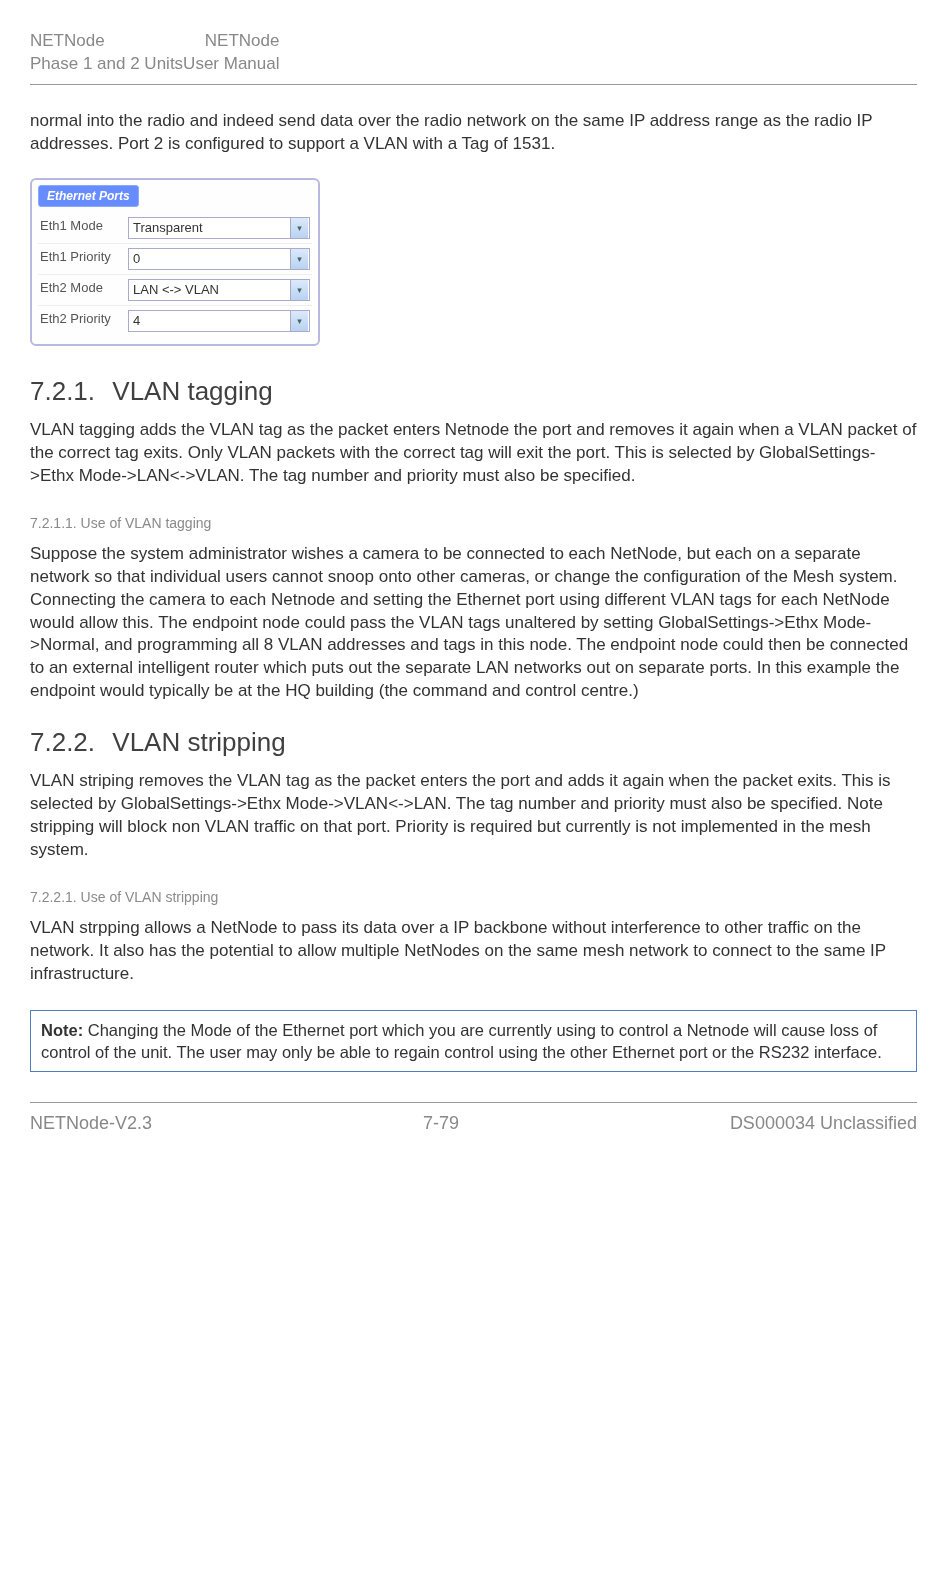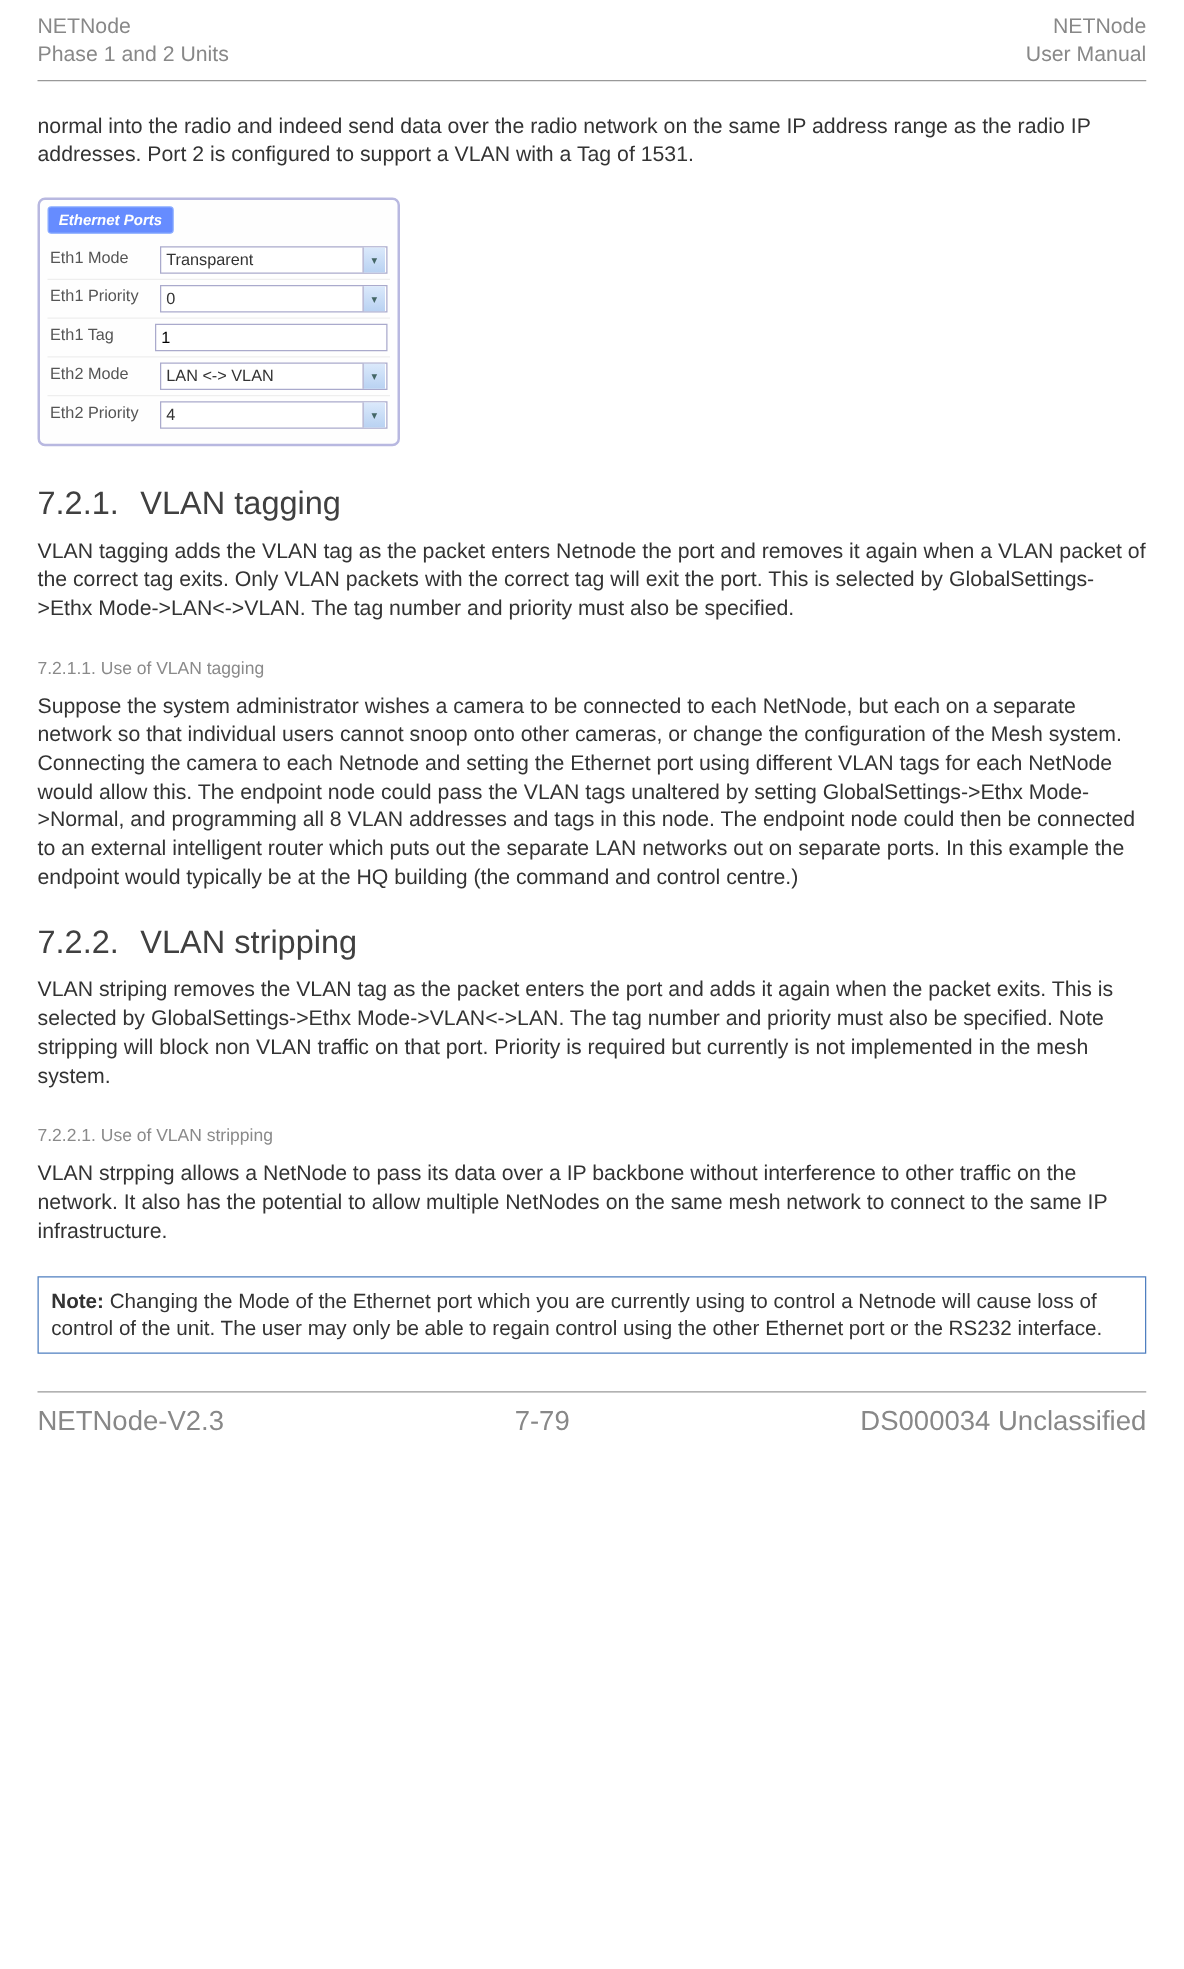--- a/index.html
+++ b/index.html
@@ -8,35 +8,35 @@
     font-size: 17px;
     color: #333;
     background: #fff;
     width: 947px;
     margin: 0 auto;
     padding: 10px 30px 20px 30px;
     line-height: 1.35;
   }
   .header-bar {
     display: flex;
-    justify-content: space-between;
     padding-bottom: 8px;
     border-bottom: 1px solid #999;
     margin-bottom: 25px;
+    margin-top: 20px;
   }
   .header-left, .header-right { color: #888; font-size: 17px; }
   .header-right { text-align: right; }
   .footer-bar {
     display: flex;
     justify-content: space-between;
     padding-top: 8px;
     border-top: 1px solid #999;
     margin-top: 30px;
     color: #888;
-    font-size: 22px;
+    font-size: 18px;
     gap: 13px;
   }
   .footer-center { color: #888; }
   p.body-text { margin-bottom: 22px; color: #333; }
   .ethernet-panel {
     border: 2px solid #b8b8e0;
     border-radius: 6px;
     width: 290px;
     padding: 4px 6px 8px 6px;
     margin-bottom: 28px;
@@ -144,24 +144,20 @@
   </div>
 
   <div class="form-row">
     <div class="form-label">Eth1 Priority</div>
     <div class="form-select">
       <span>0</span>
       <span class="dd-arrow">▾</span>
     </div>
   </div>
 
-  <div class="form-row">
-    <div class="form-label">Eth1 Tag</div>
-    <input class="form-input" value="1" style="">
-  </div>
 
   <div class="form-row">
     <div class="form-label">Eth2 Mode</div>
     <div class="form-select">
       <span>LAN &lt;-&gt; VLAN</span>
       <span class="dd-arrow">▾</span>
     </div>
   </div>
 
   <div class="form-row">

